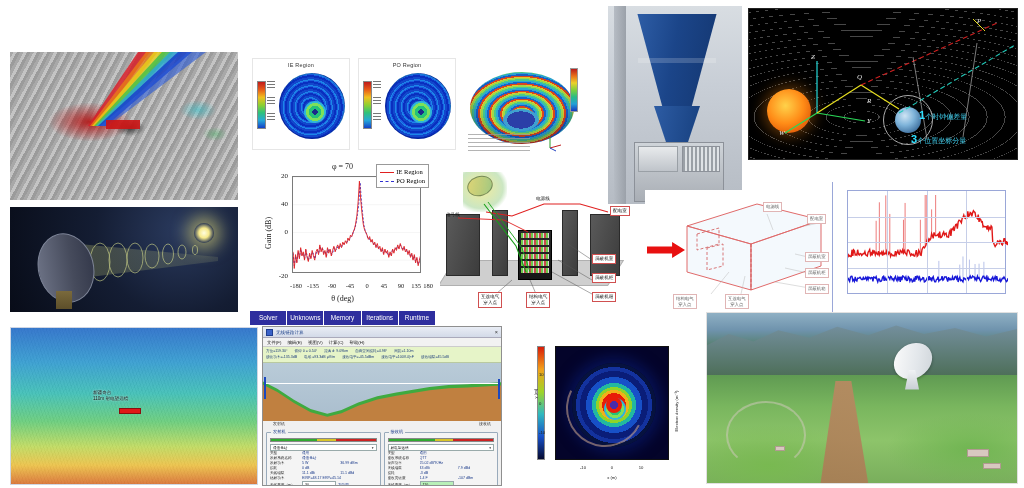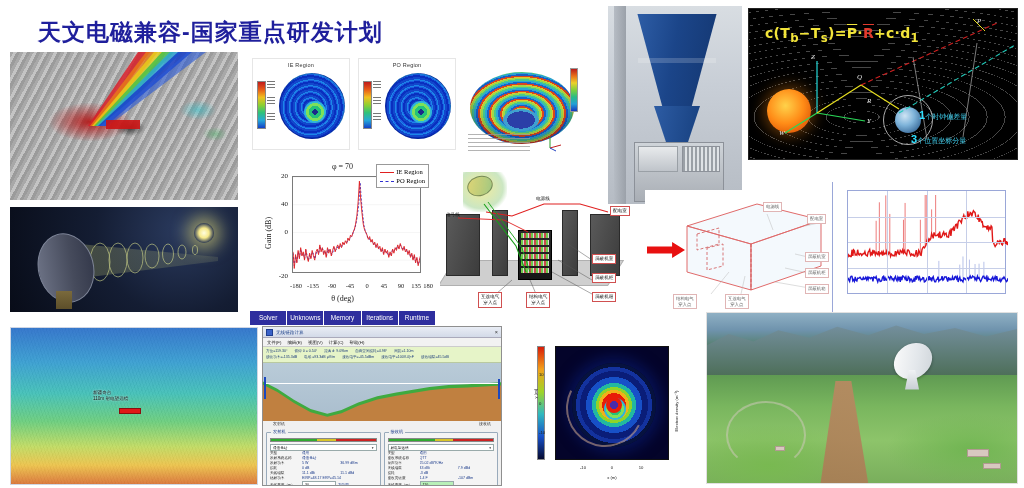--- a/index.html
+++ b/index.html
@@ -335,21 +335,20 @@
     transform: rotate(-22deg) skewX(-6deg); box-shadow: 0 1px 3px rgba(0,0,0,.3); }
   #site-photo .dish .ped { position:absolute; left:12px; top:26px; width:14px; height:20px;
     background: linear-gradient(#f0f2f4,#c8ced4); clip-path: polygon(28% 0%,72% 0%,100% 100%,0% 100%); }
   #site-photo .bldg { position:absolute; background:#d8c8c0; border:.5px solid #b09a90; }
 </style>
 </head>
 <body>
 
 <div id="slide">
 
-  <div id="slide-title">天文电磁兼容-国家重点研发计划</div>
 
   <div class="panel" id="dem-scatter">
     <svg width="228" height="148" style="position:absolute;left:0;top:0;">
       <polygon points="78,74 128,0 140,0 86,74" fill="#d8202a" opacity="0.85"></polygon>
       <polygon points="80,74 136,0 148,0 88,74" fill="#e87a18" opacity="0.8"></polygon>
       <polygon points="82,74 144,0 156,0 90,74" fill="#e8d018" opacity="0.8"></polygon>
       <polygon points="84,74 152,0 164,0 92,74" fill="#3fc04a" opacity="0.8"></polygon>
       <polygon points="86,74 160,0 172,0 94,74" fill="#2aa8d8" opacity="0.8"></polygon>
       <polygon points="88,74 168,0 182,0 96,74" fill="#1840c8" opacity="0.85"></polygon>
       <polygon points="90,74 178,0 196,0 98,74" fill="#2a5ad8" opacity="0.6"></polygon>
@@ -544,21 +543,20 @@
     </div>
     <div class="lbl" style="left:80px; top:104px;">
       <span>互连电气</span><br>
       <span>穿入点</span>
     </div>
   </div>
 
   <div class="panel" id="formula-img">
     <div class="orbits"></div>
 
-    <div class="eq"><span>c(T</span><sub>b</sub><span>−T</span><sub>s</sub><span>)=</span><span style="text-decoration:overline">P</span><span>·</span><span class="red" style="text-decoration:overline">R</span><span>+c·d</span><sub>1</sub></div>
 
     <div class="sun"></div>
     <div class="earth-orbit"></div>
     <div class="earth"></div>
 
     <svg width="270" height="152" style="position:absolute;left:0;top:0;">
       <line x1="68" y1="104" x2="68" y2="52" stroke="#22d8d8" stroke-width="1.2"></line>
       <line x1="68" y1="104" x2="116" y2="112" stroke="#2ad858" stroke-width="1.2"></line>
       <line x1="68" y1="104" x2="36" y2="124" stroke="#2ad858" stroke-width="1.2"></line>
       <line x1="68" y1="104" x2="112" y2="76" stroke="#e8e020" stroke-width="1.2"></line>

